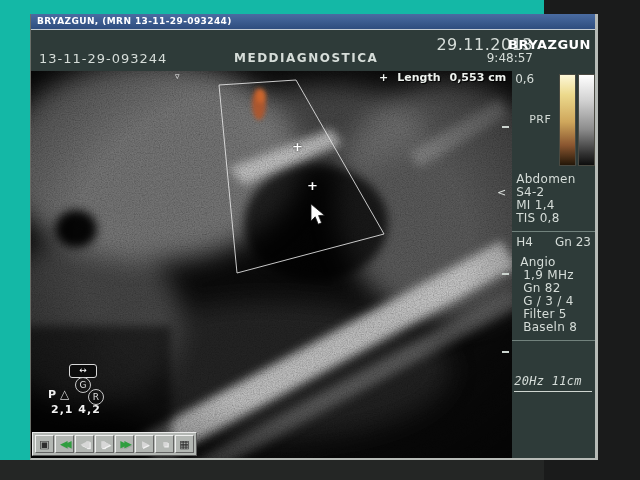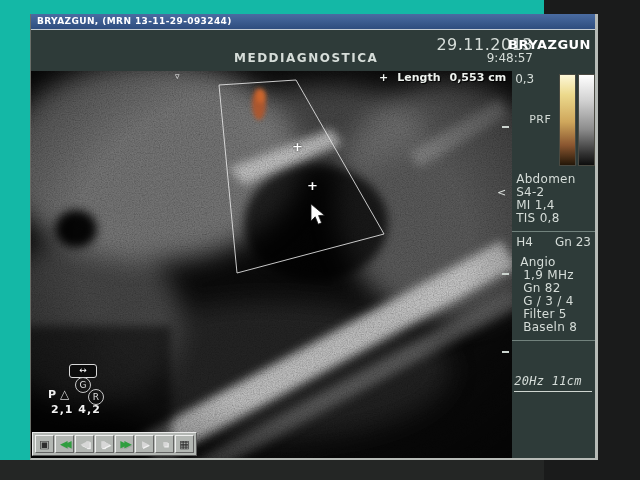--- a/index.html
+++ b/index.html
@@ -69,20 +69,21 @@
 <body>
 
 <div class="stage">
   <div class="window">
 
     <div class="titlebar">
       <span>BRYAZGUN,  (MRN 13-11-29-093244)</span>
     </div>
 
     <div class="header">
+      <div class="hdr-id">13-11-29-093244</div>
       <div class="hdr-fac">MEDDIAGNOSTICA</div>
       <div class="hdr-date">29.11.2013</div>
       <div class="hdr-time">9:48:57</div>
       <div class="hdr-brand">BRYAZGUN</div>
     </div>
 
     <div class="content">
 
       <div class="image-area">
         
@@ -166,21 +167,21 @@
           <button class="tbtn dis">◀▮</button>
           <button class="tbtn dis">▮▶</button>
           <button class="tbtn green">▶▶</button>
           <button class="tbtn dis">▶</button>
           <button class="tbtn dis">■</button>
           <button class="tbtn dark">▦</button>
         </div>
       </div>
 
       <div class="sidebar">
-        <div class="cs-top">0,3</div>
+        <div class="cs-top">0,6</div>
         <div class="bar color"></div>
         <div class="bar gray"></div>
         <div class="prf">PRF</div>
 
         <div class="sb-line" style="top:101px;">Abdomen</div>
         <div class="sb-line" style="top:114px;">S4-2</div>
         <div class="sb-line" style="top:127px;">MI 1,4</div>
         <div class="sb-line" style="top:140px;">TIS 0,8</div>
 
         <div class="divider" style="top:160px;"></div>

